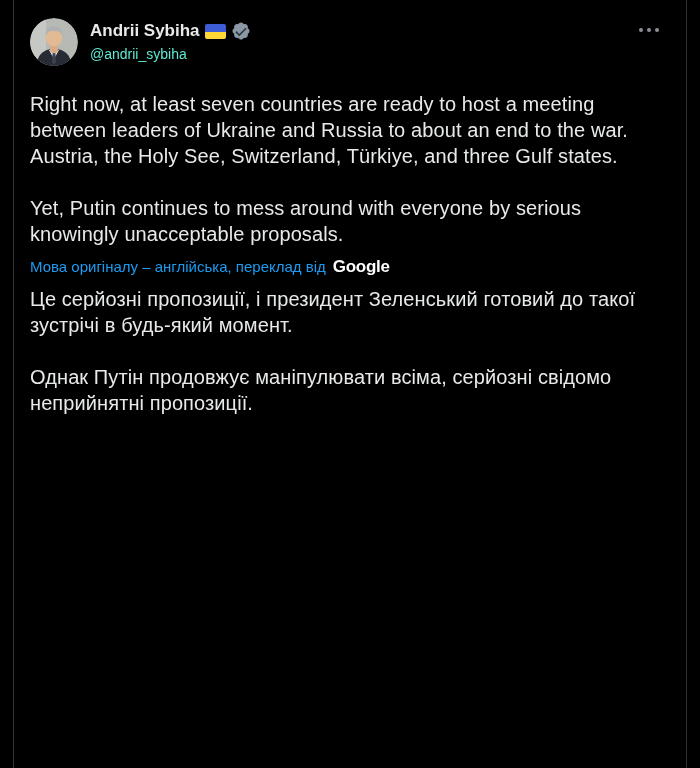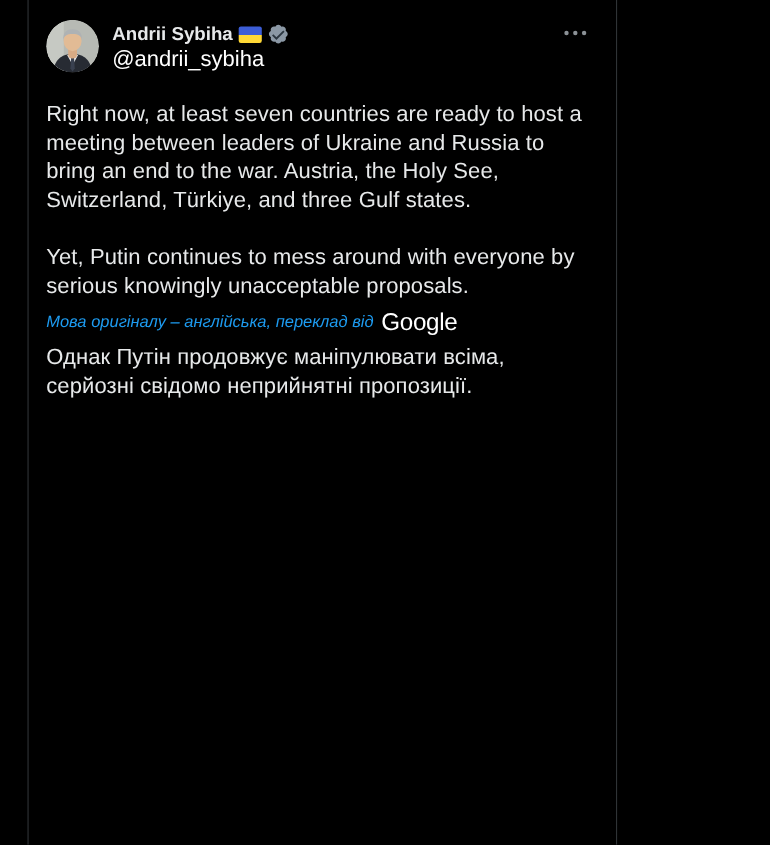--- a/index.html
+++ b/index.html
@@ -6,22 +6,22 @@
     margin: 0;
     padding: 0;
     background: #000000;
     width: 700px;
     height: 768px;
     overflow: hidden;
     font-family: "Liberation Sans", "DejaVu Sans", sans-serif;
   }
   .tweet-column {
     box-sizing: border-box;
-    margin-left: 25px;
-    width: 536px;
+    margin-left: 13px;
+    width: 674px;
     min-height: 768px;
     border-left: 1px solid #2f3336;
     border-right: 1px solid #2f3336;
     background: #000000;
     padding: 0 16px;
     position: relative;
   }
   .tweet-header {
     display: flex;
     align-items: flex-start;
@@ -63,22 +63,22 @@
     overflow: hidden;
     background: linear-gradient(to bottom, #3c5dd6 0%, #3c5dd6 50%, #ffd836 50%, #ffd836 100%);
   }
   .verified-badge {
     display: inline-flex;
     width: 20px;
     height: 20px;
     cursor: pointer;
   }
   .author-handle {
-    color: #ffffff;
-    font-size: 20px;
+    color: #5eead4;
+    font-size: 14px;
     line-height: 21px;
     margin-top: 2px;
     cursor: pointer;
   }
   .more-button {
     position: absolute;
     top: 18px;
     right: 4px;
     width: 34px;
     height: 24px;
@@ -113,26 +113,25 @@
     font-size: 15px;
     line-height: 20px;
     display: flex;
     align-items: center;
     gap: 7px;
   }
   .attribution-link {
     color: #1d9bf0;
     cursor: pointer;
     text-decoration: none;
-    font-style: italic;
   }
   .google-logo {
     color: #ffffff;
-    font-size: 22px;
-    font-weight: 400;
+    font-size: 17px;
+    font-weight: 700;
     letter-spacing: -0.3px;
   }
   .uk-section .para:last-child {
     margin-bottom: 0;
   }
 </style>
 </head>
 <body>
 
 <div class="tweet-column">
@@ -180,27 +179,28 @@
 
     <button class="more-button" aria-label="More">
       <span class="dot"></span>
       <span class="dot"></span>
       <span class="dot"></span>
     </button>
   </div>
 
   <div class="tweet-body">
     <div class="en-section">
-      <p class="para">Right now, at least seven countries are ready to host a meeting between leaders of Ukraine and Russia to bring an end to the war. Austria, the Holy See, Switzerland, Türkiye, and three Gulf states.</p>
+      <p class="para">Right now, at least seven countries are ready to host a meeting between leaders of Ukraine and Russia to about an end to the war. Austria, the Holy See, Switzerland, Türkiye, and three Gulf states.</p>
       <p class="para">Yet, Putin continues to mess around with everyone by serious knowingly unacceptable proposals.</p>
     </div>
 
     <div class="attribution">
       <span class="attribution-link">Мова оригіналу – англійська, переклад від</span>
       <span class="google-logo">Google</span>
     </div>
 
     <div class="uk-section">
+      <p class="para">Це серйозні пропозиції, і президент Зеленський готовий до такої зустрічі в будь-який момент.</p>
       <p class="para">Однак Путін продовжує маніпулювати всіма, серйозні свідомо неприйнятні пропозиції.</p>
     </div>
   </div>
 
 </div>
 
 </body></html>

